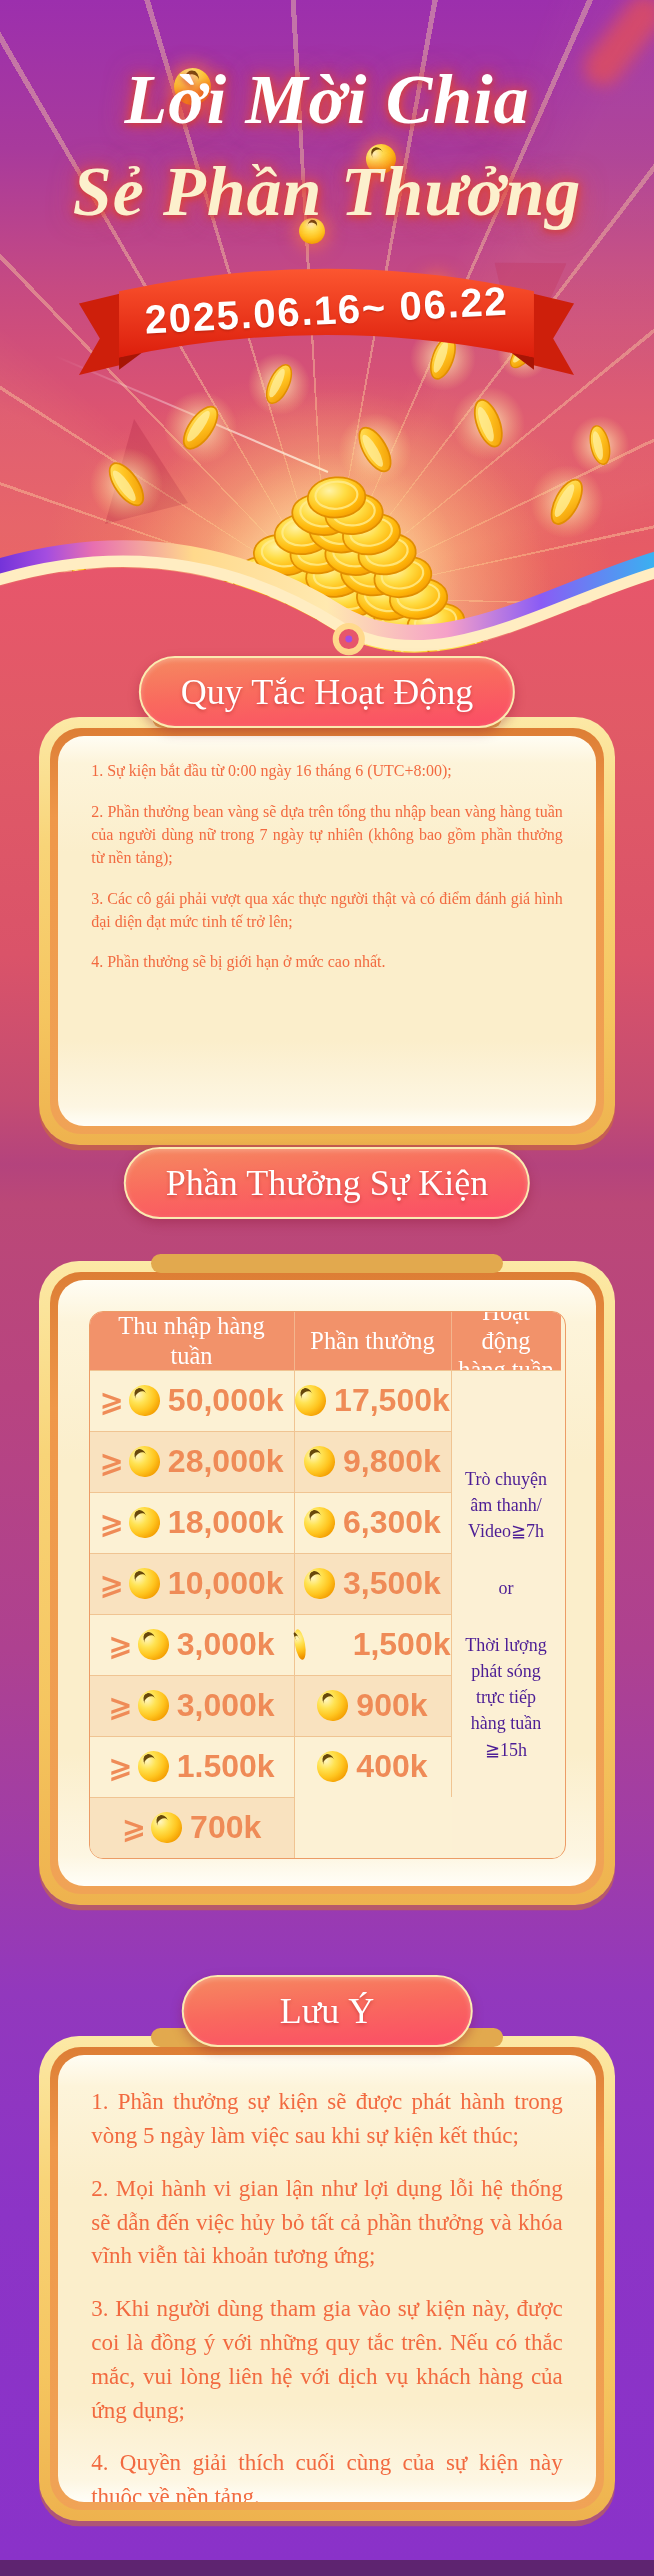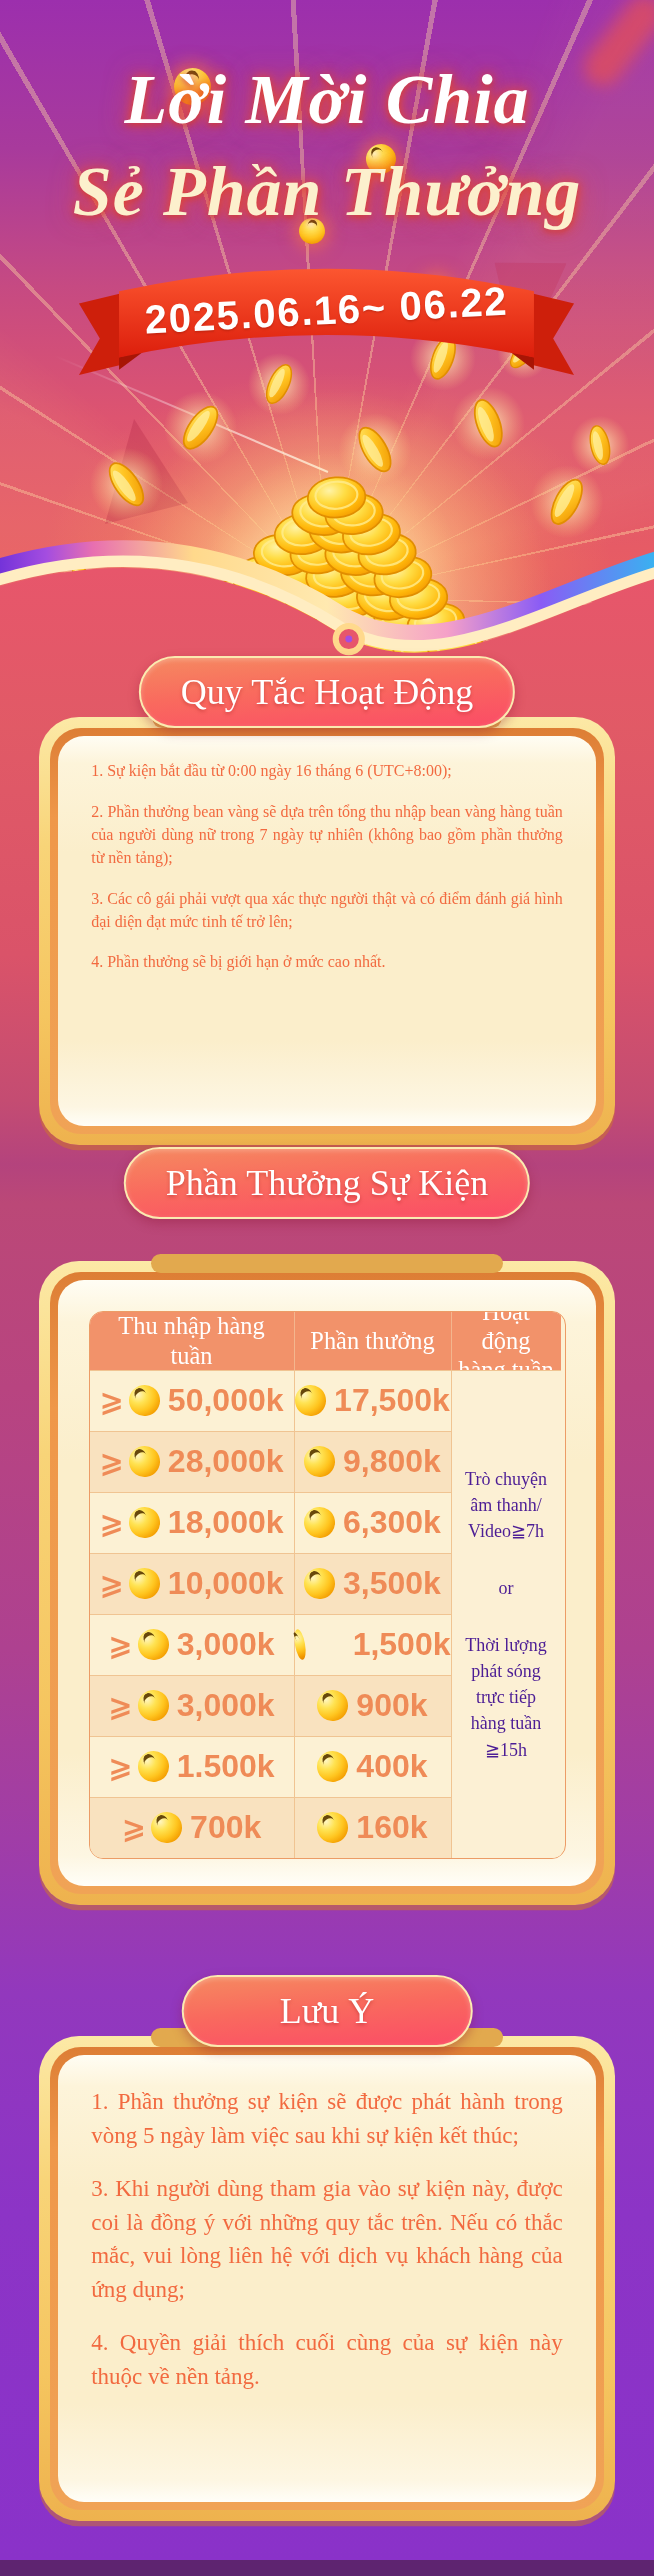--- a/index.html
+++ b/index.html
@@ -354,24 +354,20 @@
           <div class="cell light" style="grid-row:8;grid-column:2;">
               <span class="bean"></span>
               <span>400k</span>
             </div>
 
           <div class="cell dark" style="grid-row:9;grid-column:1;">
               <span class="gte">⩾</span>
               <span class="bean"></span>
               <span>700k</span>
             </div>
-          <div class="cell dark" style="grid-row:9;grid-column:2;">
-              <span class="bean"></span>
-              <span>160k</span>
-            </div>
 
           <div class="activity">
             <p>Trò chuyện âm thanh/ Video≧7h</p>
             <p>or</p>
             <p>Thời lượng phát sóng trực tiếp hàng tuần ≧15h</p>
           </div>
         </div>
 
       </div>
     </div>
@@ -379,20 +375,21 @@
 
   <div class="slot" style="top:2028px;width:352px;"></div>
   <div class="pill" style="top:1975px;padding-left:96px;padding-right:96px;">
     <span>Lưu Ý</span>
   </div>
   <div class="card" style="top:2036px;height:485px;">
     <div class="card-orange">
       <div class="card-inner">
         <div class="notes-text">
           <p>1. Phần thưởng sự kiện sẽ được phát hành trong vòng 5 ngày làm việc sau khi sự kiện kết thúc;</p>
+          <p>2. Mọi hành vi gian lận như lợi dụng lỗi hệ thống sẽ dẫn đến việc hủy bỏ tất cả phần thưởng và khóa vĩnh viễn tài khoản tương ứng;</p>
           <p>3. Khi người dùng tham gia vào sự kiện này, được coi là đồng ý với những quy tắc trên. Nếu có thắc mắc, vui lòng liên hệ với dịch vụ khách hàng của ứng dụng;</p>
           <p>4. Quyền giải thích cuối cùng của sự kiện này thuộc về nền tảng.</p>
         </div>
       </div>
     </div>
   </div>
 
 </div>
 
 

